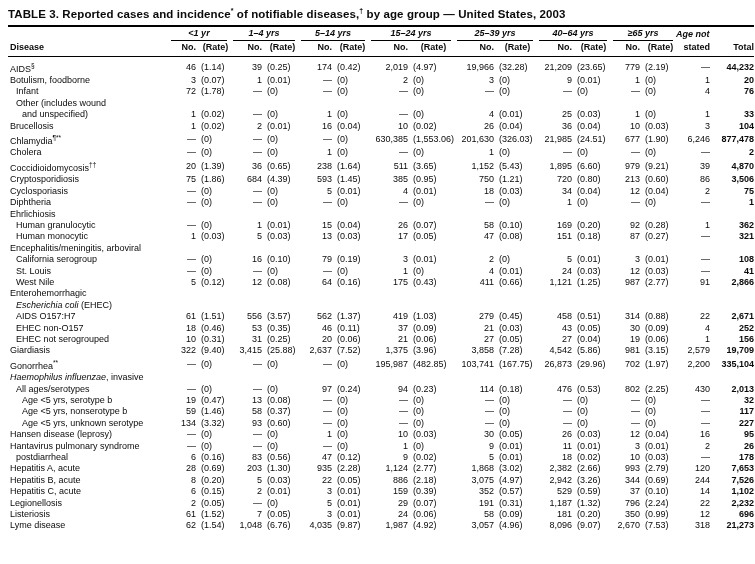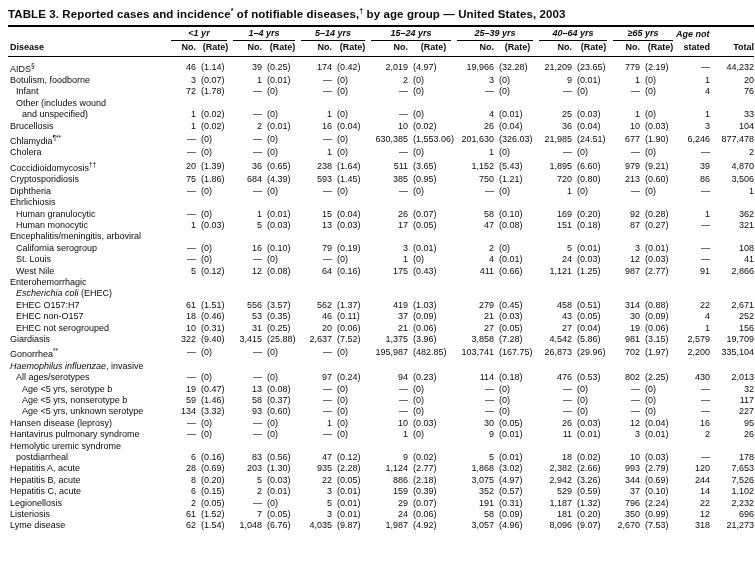--- a/index.html
+++ b/index.html
@@ -18,21 +18,21 @@
   tr.sub th.dis{text-align:left;padding-left:2px;}
   th.noh{text-align:right;}
   th.rateh{text-align:center;padding-left:5px;}
   th.statedh,th.totalh{text-align:right;}
   tbody td{height:11.4px;}
   tbody tr:first-child td{padding-top:3px;}
   td.lbl{text-align:left;}
   td.no{text-align:right;}
   td.rate{text-align:left;padding-left:5px;}
   td.stated{text-align:right;}
-  td.total{text-align:right;font-weight:normal;}
+  td.total{text-align:right;font-weight:bold;}
   .ind0{padding-left:2px;}
   .ind1{padding-left:8px;}
   .ind2{padding-left:14px;}
   .it{font-style:italic;}
   td.lbl sup{font-size:6.5px;}
 </style>
 </head>
 <body>
 
 <div class="page">
@@ -275,20 +275,39 @@
           <td class="no">750</td>
           <td class="rate">(1.21)</td>
           <td class="no">720</td>
           <td class="rate">(0.80)</td>
           <td class="no">213</td>
           <td class="rate">(0.60)</td>
           <td class="stated">86</td>
           <td class="total">3,506</td>
         </tr>
         <tr>
+          <td class="lbl ind0"><span>Cyclosporiasis</span></td>
+          <td class="no">—</td>
+          <td class="rate">(0)</td>
+          <td class="no">—</td>
+          <td class="rate">(0)</td>
+          <td class="no">5</td>
+          <td class="rate">(0.01)</td>
+          <td class="no">4</td>
+          <td class="rate">(0.01)</td>
+          <td class="no">18</td>
+          <td class="rate">(0.03)</td>
+          <td class="no">34</td>
+          <td class="rate">(0.04)</td>
+          <td class="no">12</td>
+          <td class="rate">(0.04)</td>
+          <td class="stated">2</td>
+          <td class="total">75</td>
+        </tr>
+        <tr>
           <td class="lbl ind0"><span>Diphtheria</span></td>
           <td class="no">—</td>
           <td class="rate">(0)</td>
           <td class="no">—</td>
           <td class="rate">(0)</td>
           <td class="no">—</td>
           <td class="rate">(0)</td>
           <td class="no">—</td>
           <td class="rate">(0)</td>
           <td class="no">—</td>
@@ -405,21 +424,21 @@
         </tr>
         <tr>
           <td class="lbl ind0"><span>Enterohemorrhagic</span></td>
           <td colspan="16"></td>
         </tr>
         <tr>
           <td class="lbl ind1"><span class="it">Escherichia coli</span><span> (EHEC)</span></td>
           <td colspan="16"></td>
         </tr>
         <tr>
-          <td class="lbl ind1"><span>EHEC O157:H7</span></td>
+          <td class="lbl ind1"><span>AIDS O157:H7</span></td>
           <td class="no">61</td>
           <td class="rate">(1.51)</td>
           <td class="no">556</td>
           <td class="rate">(3.57)</td>
           <td class="no">562</td>
           <td class="rate">(1.37)</td>
           <td class="no">419</td>
           <td class="rate">(1.03)</td>
           <td class="no">279</td>
           <td class="rate">(0.45)</td>
@@ -618,24 +637,20 @@
           <td class="no">9</td>
           <td class="rate">(0.01)</td>
           <td class="no">11</td>
           <td class="rate">(0.01)</td>
           <td class="no">3</td>
           <td class="rate">(0.01)</td>
           <td class="stated">2</td>
           <td class="total">26</td>
         </tr>
         <tr>
-          <td class="lbl ind0"><span>Hemolytic uremic syndrome</span></td>
-          <td colspan="16"></td>
-        </tr>
-        <tr>
           <td class="lbl ind1"><span>postdiarrheal</span></td>
           <td class="no">6</td>
           <td class="rate">(0.16)</td>
           <td class="no">83</td>
           <td class="rate">(0.56)</td>
           <td class="no">47</td>
           <td class="rate">(0.12)</td>
           <td class="no">9</td>
           <td class="rate">(0.02)</td>
           <td class="no">5</td>

